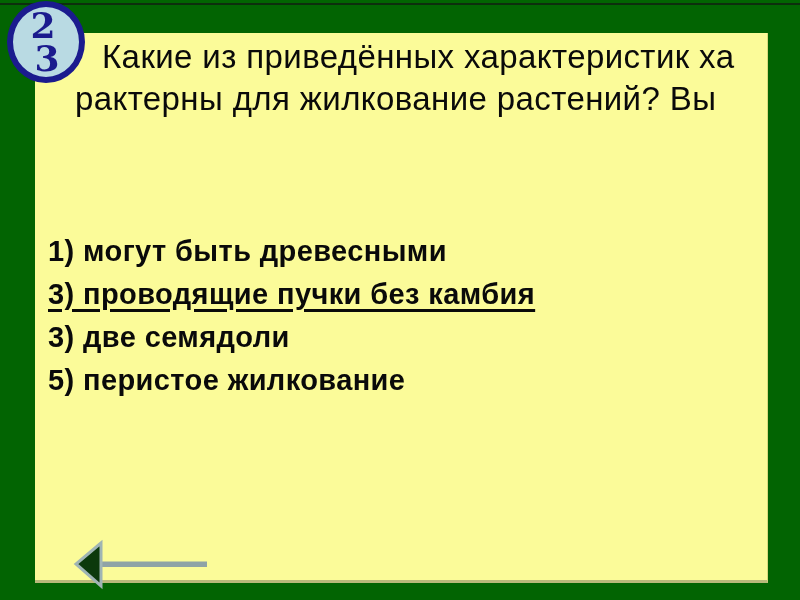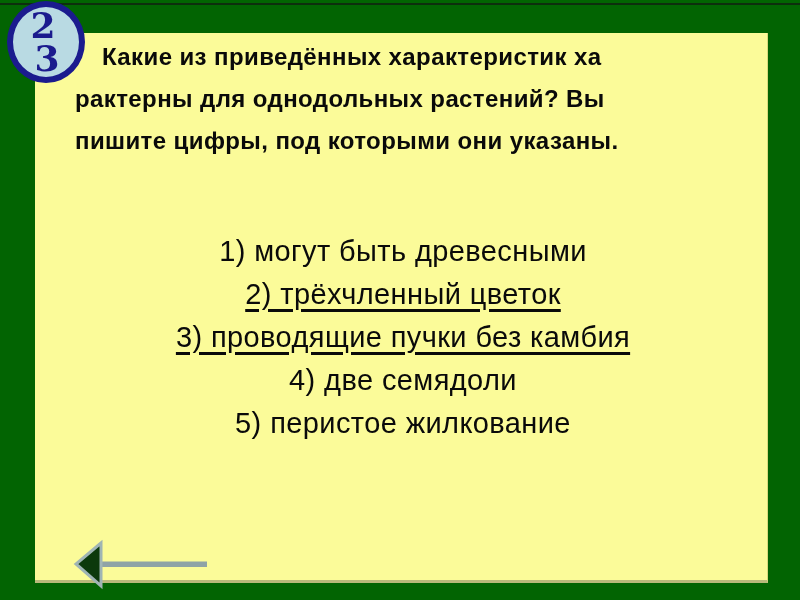--- a/index.html
+++ b/index.html
@@ -26,39 +26,38 @@
     width: 732px; height: 547px;
     background: #fbfb99;
     border-bottom: 3px solid #b9b97b;
     border-right: 1px solid #d8d87c;
     box-sizing: content-box;
   }
   .question {
     position: absolute;
     left: 75px; top: 36px;
     width: 692px;
-    font-size: 24px;
-    font-weight: bold;
+    font-size: 33px;
+    font-weight: normal;
     letter-spacing: 0.4px;
     line-height: 42px;
     color: #0a0a0a;
   }
   .question .qline:first-child {
     text-indent: 27px;
   }
   .options {
     position: absolute;
     left: 48px; top: 230px;
     width: 710px;
     font-size: 29px;
-    font-weight: normal;
+    font-weight: bold;
     letter-spacing: 0.4px;
     line-height: 43px;
     color: #0a0a0a;
-    text-align: center;
   }
   .options .item.u {
     text-decoration: underline;
     text-decoration-thickness: 3px;
     text-underline-offset: 5px;
   }
   .number-badge {
     position: absolute;
     left: 7px; top: 1px;
     width: 66px; height: 70px;
@@ -98,29 +97,27 @@
 
 <div class="panel"></div>
 
 <div class="number-badge">
   <span class="digit digit-top">2</span>
   <span class="digit digit-bottom">3</span>
 </div>
 
 <div class="question">
   <div class="qline">Какие из приведённых характеристик ха</div>
-  <div class="qline">рактерны для однодольных растений? Вы</div>
-  <div class="qline">пишите цифры, под которыми они указаны.</div>
+  <div class="qline">рактерны для жилкование растений? Вы</div>
 </div>
 
 <div class="options">
   <div class="item">1) могут быть древесными</div>
-  <div class="item u">2) трёхчленный цветок</div>
   <div class="item u">3) проводящие пучки без камбия</div>
-  <div class="item">4) две семядоли</div>
+  <div class="item">3) две семядоли</div>
   <div class="item">5) перистое жилкование</div>
 </div>
 
 <button class="back-btn">
   <span>
     <svg width="145" height="55" viewBox="0 0 145 55" xmlns="http://www.w3.org/2000/svg">
       <rect x="31" y="23.5" width="106" height="5.5" fill="#8fa3a6"></rect>
       <polygon points="31,5 6,26 31,48" fill="#0c390c" stroke="#9fb4b4" stroke-width="3"></polygon>
     </svg>
   </span>

